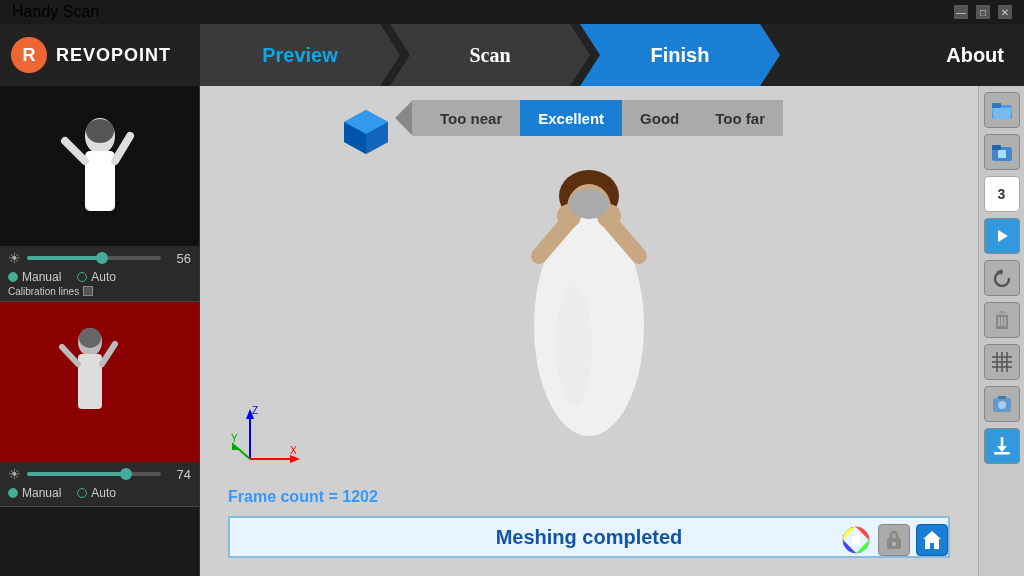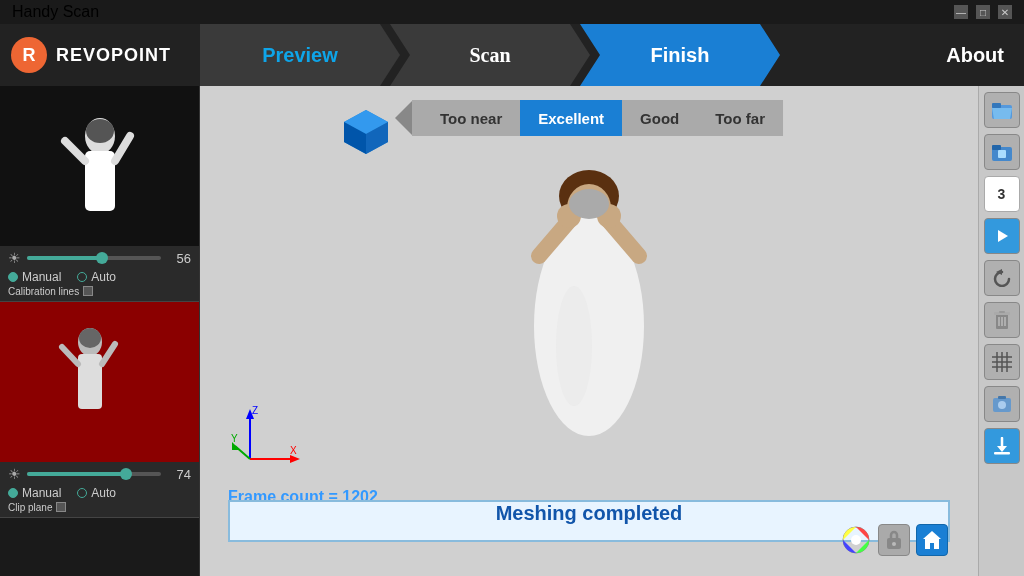--- a/index.html
+++ b/index.html
@@ -277,27 +277,28 @@
       bottom: 72px;
       left: 28px;
       color: #3399ff;
       font-size: 16px;
       font-weight: bold;
     }
 
     
     #meshing-bar {
       position: absolute;
-      bottom: 36px;
+      bottom: 20px;
       left: 28px;
       right: 28px;
       height: 42px;
       background: #e8f4ff;
       border: 2px solid #88bbdd;
       display: flex;
+      align-items: center;
       justify-content: center;
     }
     #meshing-text {
       color: #1155aa;
       font-size: 20px;
       font-weight: bold;
     }
 
     
     #bottom-icons {
@@ -463,24 +464,20 @@
       <div class="radio-row">
         <div class="radio-item">
           <div class="radio-dot"></div>
           <span>Manual</span>
         </div>
         <div class="radio-item">
           <div class="radio-dot radio-dot-empty"></div>
           <span>Auto</span>
         </div>
       </div>
-      <div class="checkbox-row">
-        <span>Clip plane</span>
-        <div class="checkbox-box"></div>
-      </div>
     </div>
 
   </div>
 
   <div id="center-area">
 
     <div id="cube-icon">
       <svg width="52" height="52" viewBox="0 0 52 52">
 
         <polygon points="26,4 48,16 48,36 26,48 4,36 4,16" fill="#1a7fd4" opacity="0.9"></polygon>

